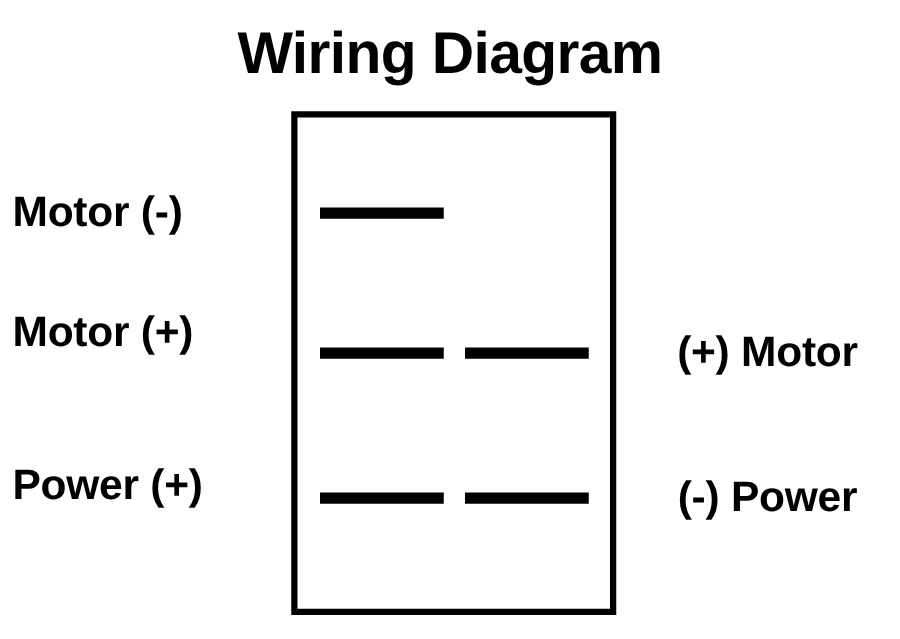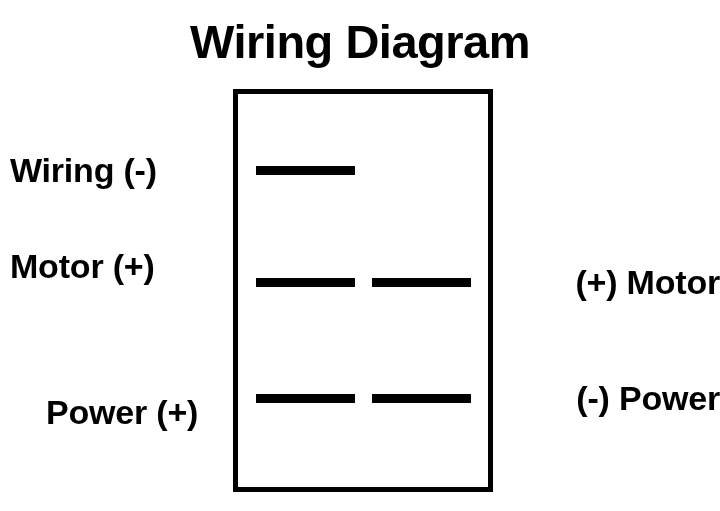--- a/index.html
+++ b/index.html
@@ -77,26 +77,26 @@
     letter-spacing: -0.2px;
   }
   .label.left-label {
     left: 10px;
     width: 213px;
     text-align: left;
   }
   .label.right-label {
     left: 508px;
     width: 212px;
-    text-align: right;
+    text-align: center;
   }
 
   #label-left-1  { top: 150px; }
   #label-left-2  { top: 246px; }
-  #label-left-3  { top: 392px; margin-left: 36px; }
+  #label-left-3  { top: 368px; }
   #label-right-2 { top: 262px; }
   #label-right-3 { top: 378px; }
 </style>
 </head>
 <body>
 
 <div id="canvas">
 
   <div id="diagram-title">Wiring Diagram</div>
 
@@ -110,20 +110,20 @@
   <div class="terminal-row" id="terminal-row-2">
     <div class="terminal-bar left"></div>
     <div class="terminal-bar right"></div>
   </div>
 
   <div class="terminal-row" id="terminal-row-3">
     <div class="terminal-bar left"></div>
     <div class="terminal-bar right"></div>
   </div>
 
-  <div class="label left-label" id="label-left-1">Wiring (-)</div>
+  <div class="label left-label" id="label-left-1">Motor (-)</div>
   <div class="label left-label" id="label-left-2">Motor (+)</div>
   <div class="label left-label" id="label-left-3">Power (+)</div>
 
   <div class="label right-label" id="label-right-2">(+) Motor</div>
   <div class="label right-label" id="label-right-3">(-) Power</div>
 
 </div>
 
 </body></html>

